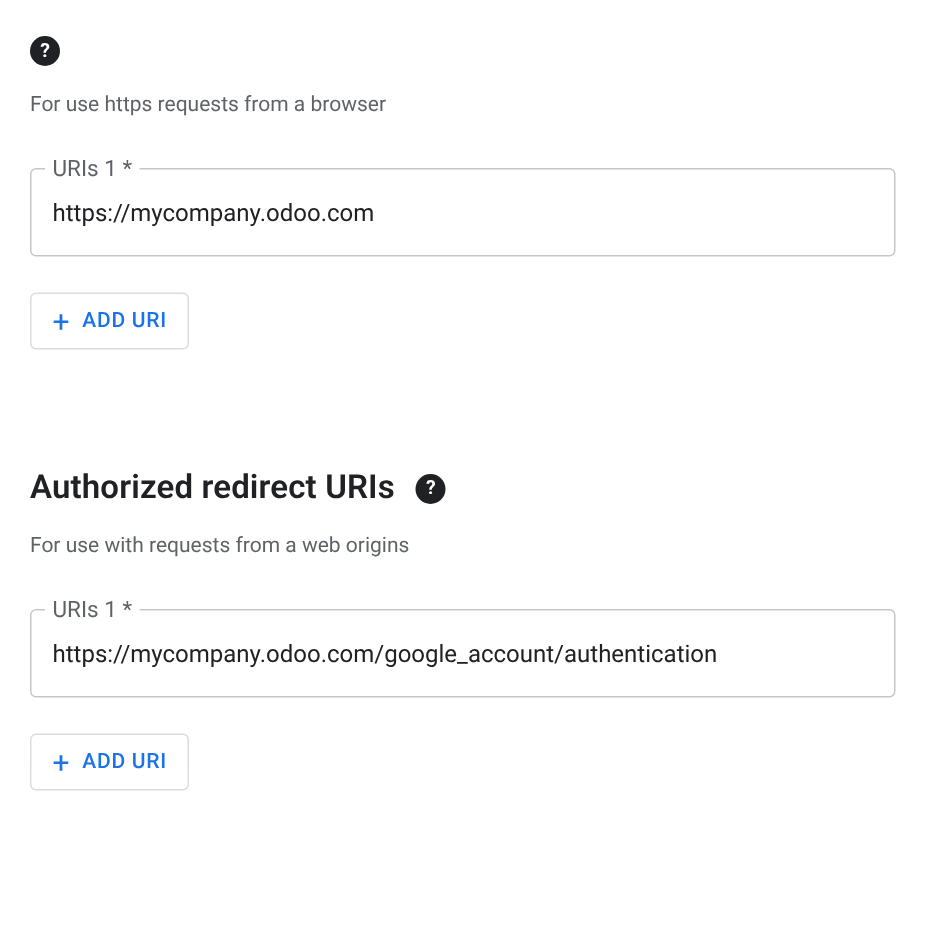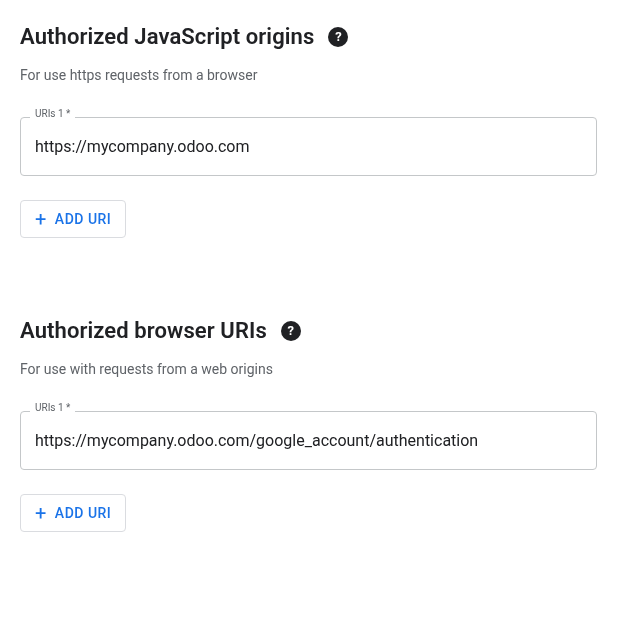--- a/index.html
+++ b/index.html
@@ -45,21 +45,21 @@
     .field-wrap {
       position: relative;
       margin-bottom: 24px;
     }
     .field-label {
       position: absolute;
       top: -9px;
       left: 10px;
       background: #fff;
       padding: 0 5px;
-      font-size: 10px;
+      font-size: 15px;
       color: #5f6368;
       z-index: 1;
     }
     .field-input {
       width: 100%;
       height: 59px;
       border: 1px solid #c4c7c9;
       border-radius: 4px;
       padding: 0 14px;
       font-size: 16px;
@@ -84,37 +84,36 @@
       cursor: pointer;
       font-family: inherit;
     }
     .plus { font-size: 20px; font-weight: 400; line-height: 1; }
   </style>
 </head>
 <body>
 
 <div class="section">
   <div class="heading-row">
-    <h2 class="heading">Authorized JavaScript origins</h2>
     <span class="help-icon">?</span>
   </div>
   <p class="subheading">For use https requests from a browser</p>
   <div class="field-wrap">
     <span class="field-label">URIs 1 *</span>
     <input type="text" class="field-input" value="https://mycompany.odoo.com" style="">
   </div>
   <button class="add-btn">
     <span class="plus">+</span>
     <span>ADD URI</span>
   </button>
 </div>
 
 <div class="section">
   <div class="heading-row">
-    <h2 class="heading">Authorized browser URIs</h2>
+    <h2 class="heading">Authorized redirect URIs</h2>
     <span class="help-icon">?</span>
   </div>
   <p class="subheading">For use with requests from a web origins</p>
   <div class="field-wrap">
     <span class="field-label">URIs 1 *</span>
     <input type="text" class="field-input" value="https://mycompany.odoo.com/google_account/authentication" style="">
   </div>
   <button class="add-btn">
     <span class="plus">+</span>
     <span>ADD URI</span>

